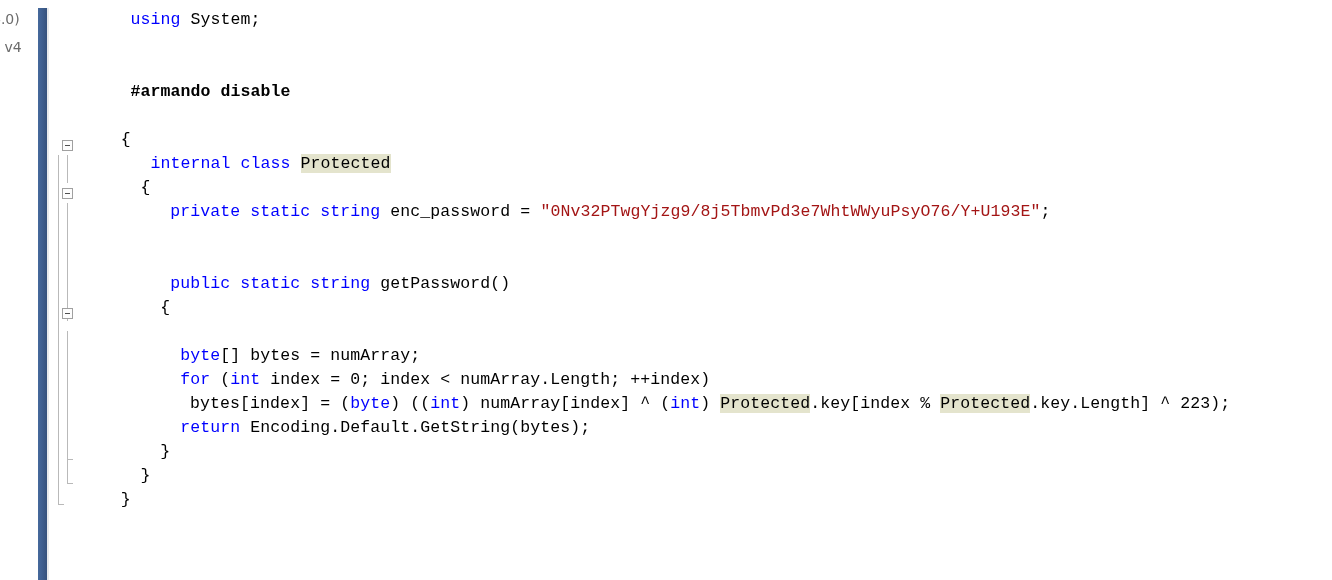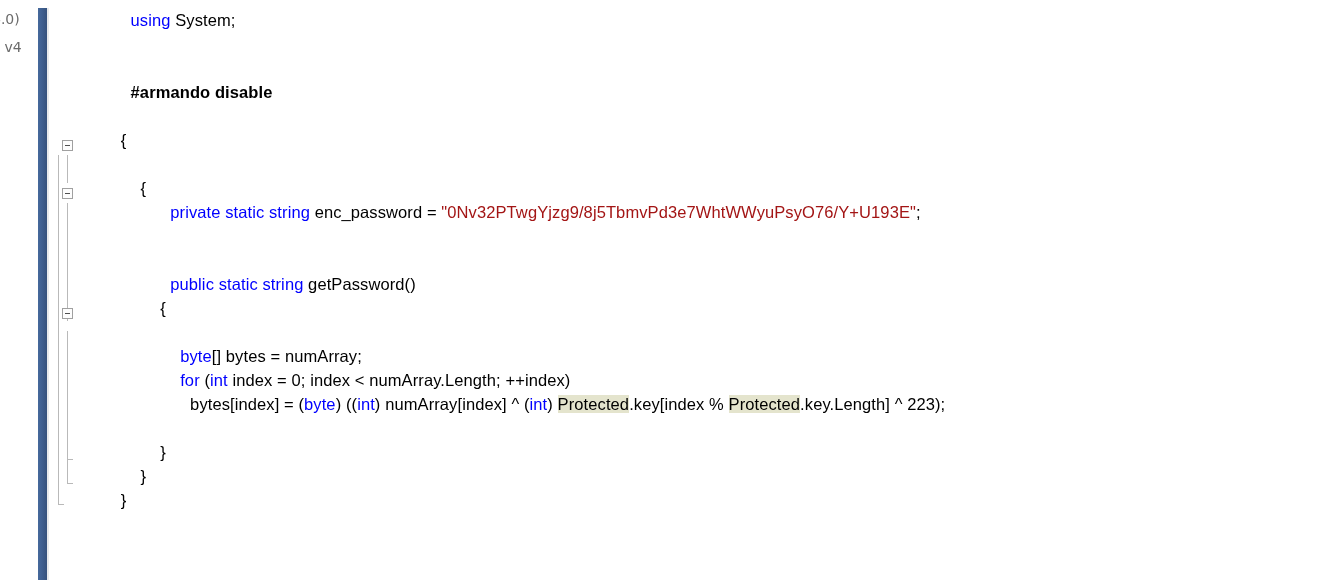--- a/index.html
+++ b/index.html
@@ -134,21 +134,21 @@
     width: 1251px; height: 580px;
     background: #ffffff;
     overflow: hidden;
   }
   .code-line {
     position: absolute;
     left: 0;
     height: 24px;
     line-height: 24px;
     white-space: pre;
-    font-family: Liberation Sans, sans-serif;
+    font-family: Liberation Mono, monospace;
     font-size: 16.5px;
     color: #000000;
     letter-spacing: 0.1px;
   }
 
   .k   { color: #0000ff; }            
   .str { color: #a31515; }            
   .pp  { color: #000000; font-weight: bold; } 
   .plain { color: #000000; }
   .hl  { background: #e4e4cd; }       
@@ -190,24 +190,26 @@
   <div class="fold-end" style="left:18px; top:459px;"></div>
   <div class="fold-end" style="left:18px; top:483px;"></div>
   <div class="fold-end" style="left:9px;  top:504px;"></div>
 </div>
 
 <div class="code-area" id="code-area">
     <div class="code-line" style="top: 8px; padding-left: 49.6px;"><span class="k">using</span><span class="plain"> System;</span></div>
     <div class="code-line" style="top: 56px; padding-left: 0px;">&nbsp;</div>
     <div class="code-line" style="top: 80px; padding-left: 49.6px;"><span class="pp">#armando disable</span></div>
     <div class="code-line" style="top: 128px; padding-left: 39.68px;"><span class="brc">{</span></div>
+    <div class="code-line" style="top: 152px; padding-left: 69.44px;"><span class="k">internal</span><span class="plain"> </span><span class="k">class</span><span class="plain"> </span><span class="hl">Protected</span></div>
     <div class="code-line" style="top: 176px; padding-left: 59.52px;"><span class="brc">{</span></div>
     <div class="code-line" style="top: 200px; padding-left: 89.28px;"><span class="k">private</span><span class="plain"> </span><span class="k">static</span><span class="plain"> </span><span class="k">string</span><span class="plain"> enc_password = </span><span class="str">"0Nv32PTwgYjzg9/8j5TbmvPd3e7WhtWWyuPsyO76/Y+U193E"</span><span class="plain">;</span></div>
     <div class="code-line" style="top: 248px; padding-left: 0px;">&nbsp;</div>
     <div class="code-line" style="top: 272px; padding-left: 89.28px;"><span class="k">public</span><span class="plain"> </span><span class="k">static</span><span class="plain"> </span><span class="k">string</span><span class="plain"> getPassword()</span></div>
     <div class="code-line" style="top: 296px; padding-left: 79.36px;"><span class="brc">{</span></div>
     <div class="code-line" style="top: 344px; padding-left: 99.2px;"><span class="k">byte</span><span class="plain">[] bytes = numArray;</span></div>
     <div class="code-line" style="top: 368px; padding-left: 99.2px;"><span class="k">for</span><span class="plain"> (</span><span class="k">int</span><span class="plain"> index = 0; index &lt; numArray.Length; ++index)</span></div>
     <div class="code-line" style="top: 392px; padding-left: 109.12px;"><span class="plain">bytes[index] = (</span><span class="k">byte</span><span class="plain">) ((</span><span class="k">int</span><span class="plain">) numArray[index] ^ (</span><span class="k">int</span><span class="plain">) </span><span class="hl">Protected</span><span class="plain">.key[index % </span><span class="hl">Protected</span><span class="plain">.key.Length] ^ 223);</span></div>
+    <div class="code-line" style="top: 416px; padding-left: 99.2px;"><span class="k">return</span><span class="plain"> Encoding.Default.GetString(bytes);</span></div>
     <div class="code-line" style="top: 440px; padding-left: 79.36px;"><span class="brc">}</span></div>
     <div class="code-line" style="top: 464px; padding-left: 59.52px;"><span class="brc">}</span></div>
     <div class="code-line" style="top: 488px; padding-left: 39.68px;"><span class="brc">}</span></div>
   </div>
 
 </body></html>

